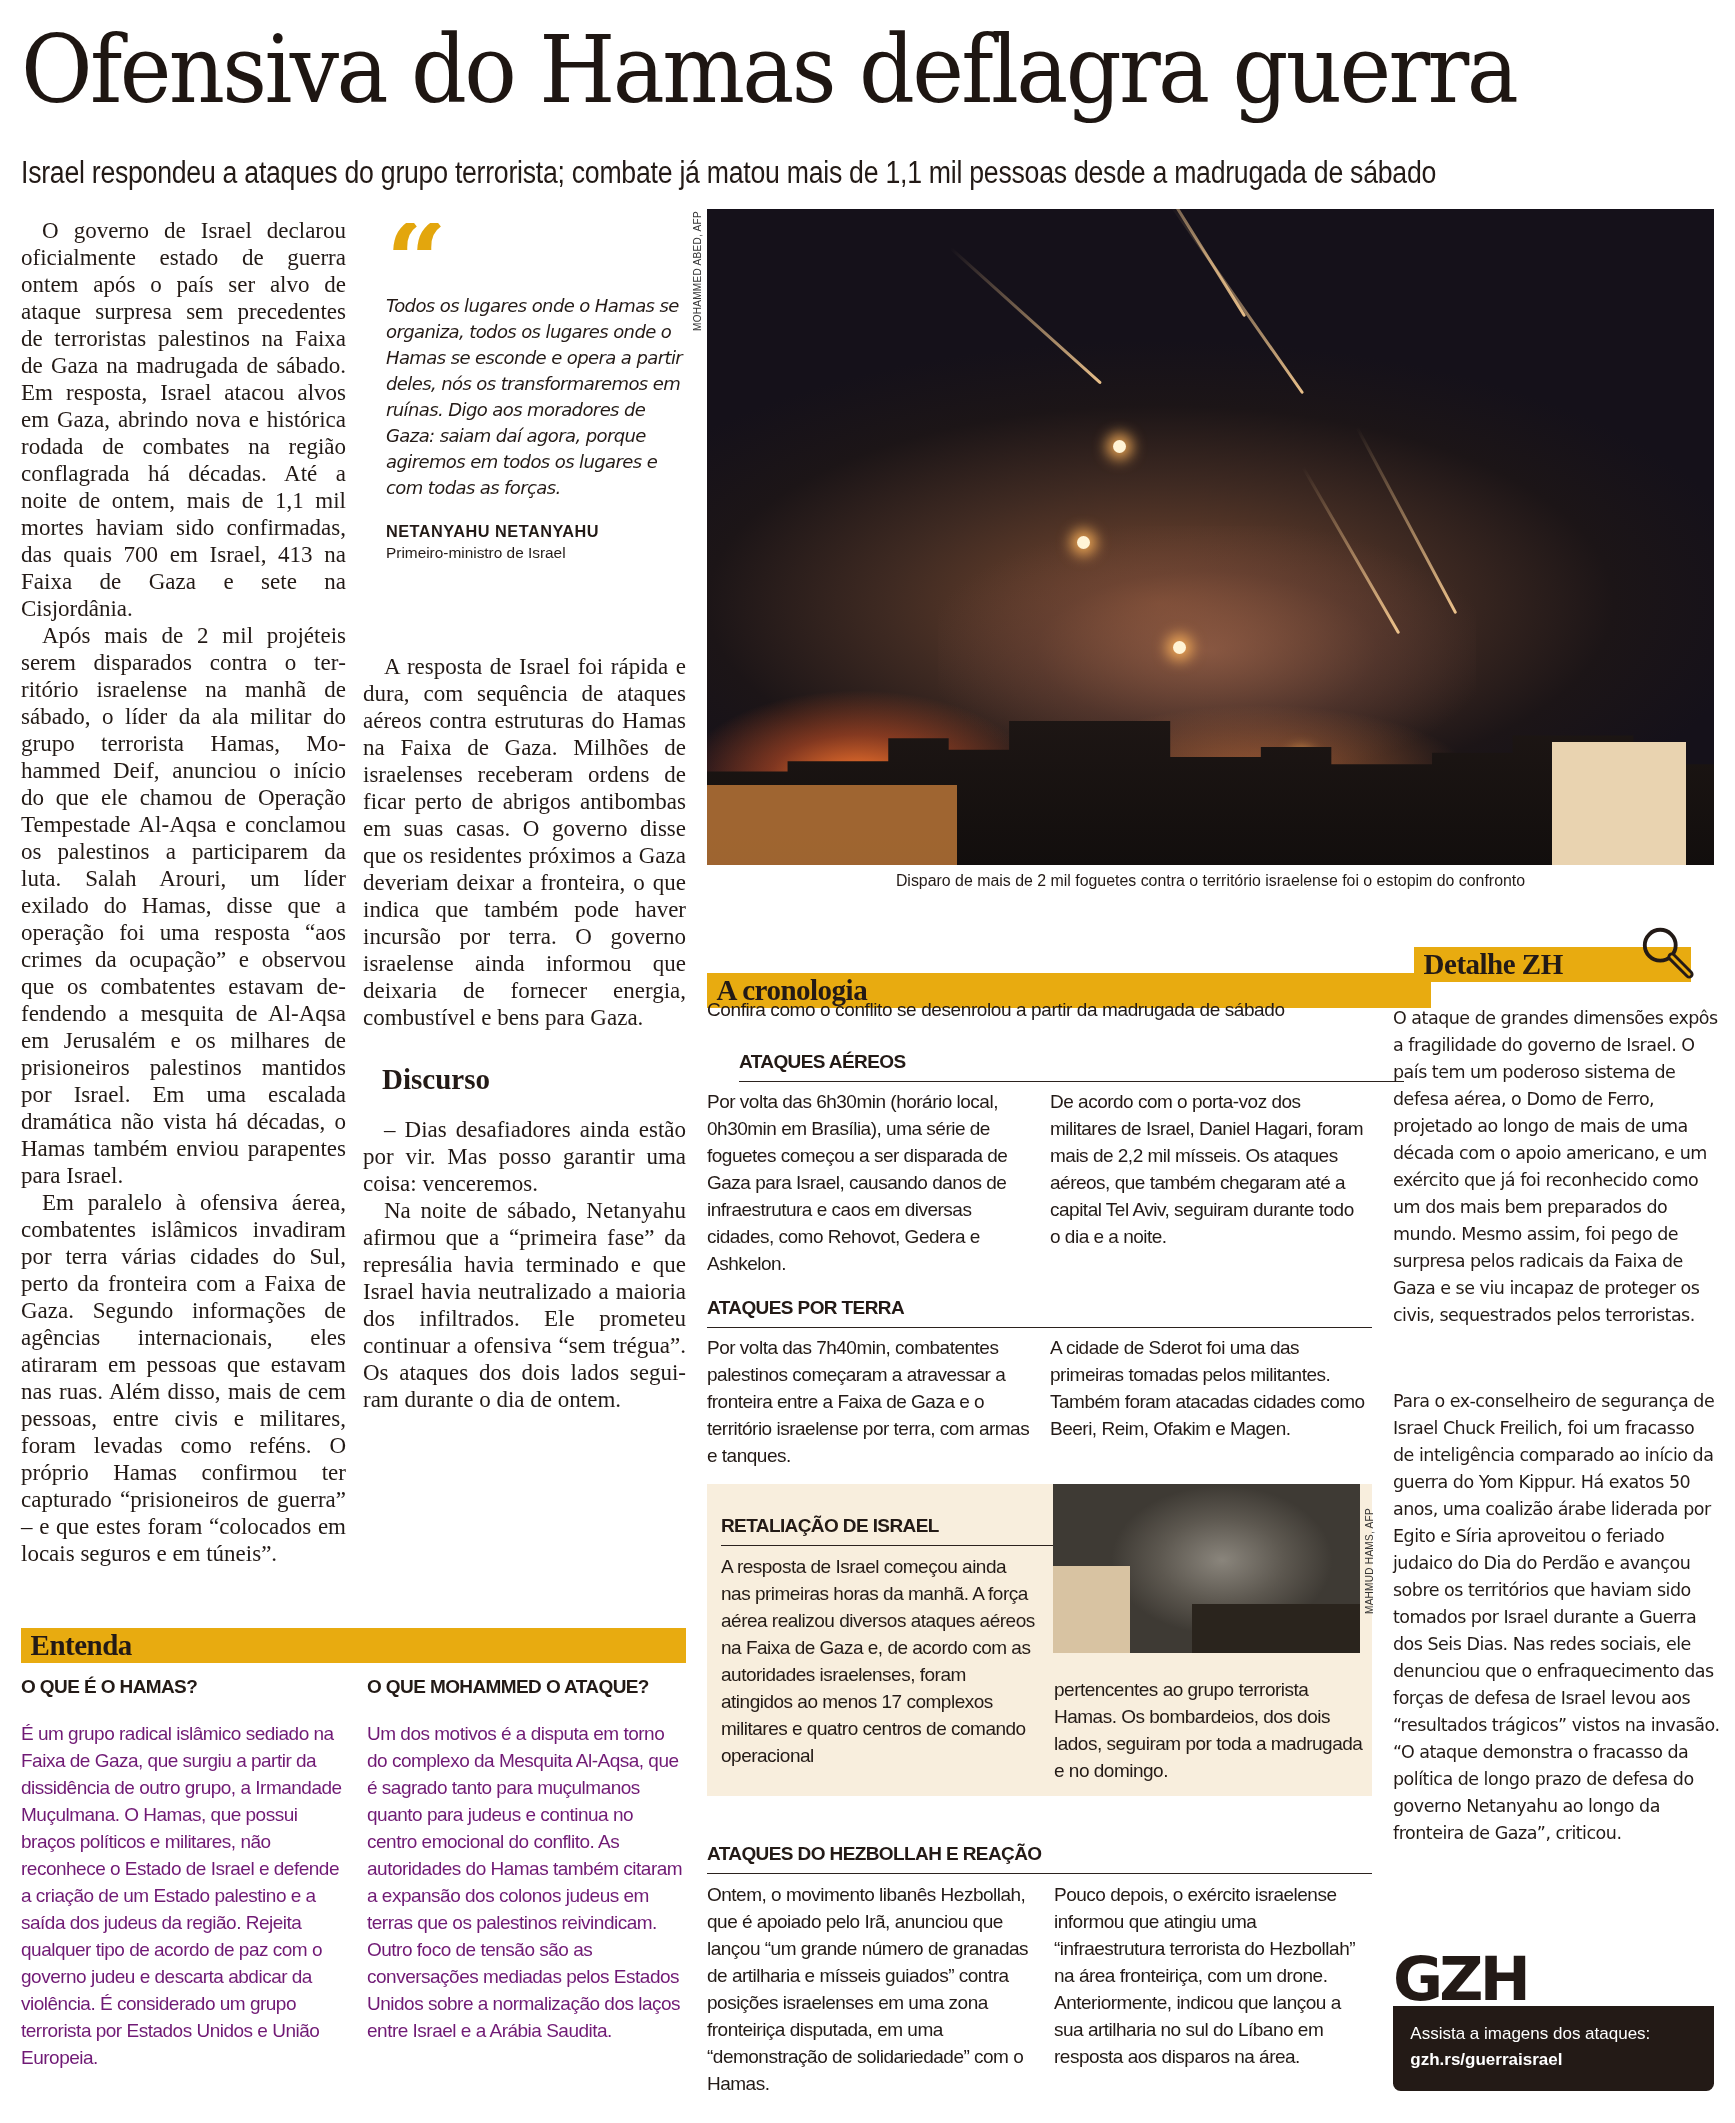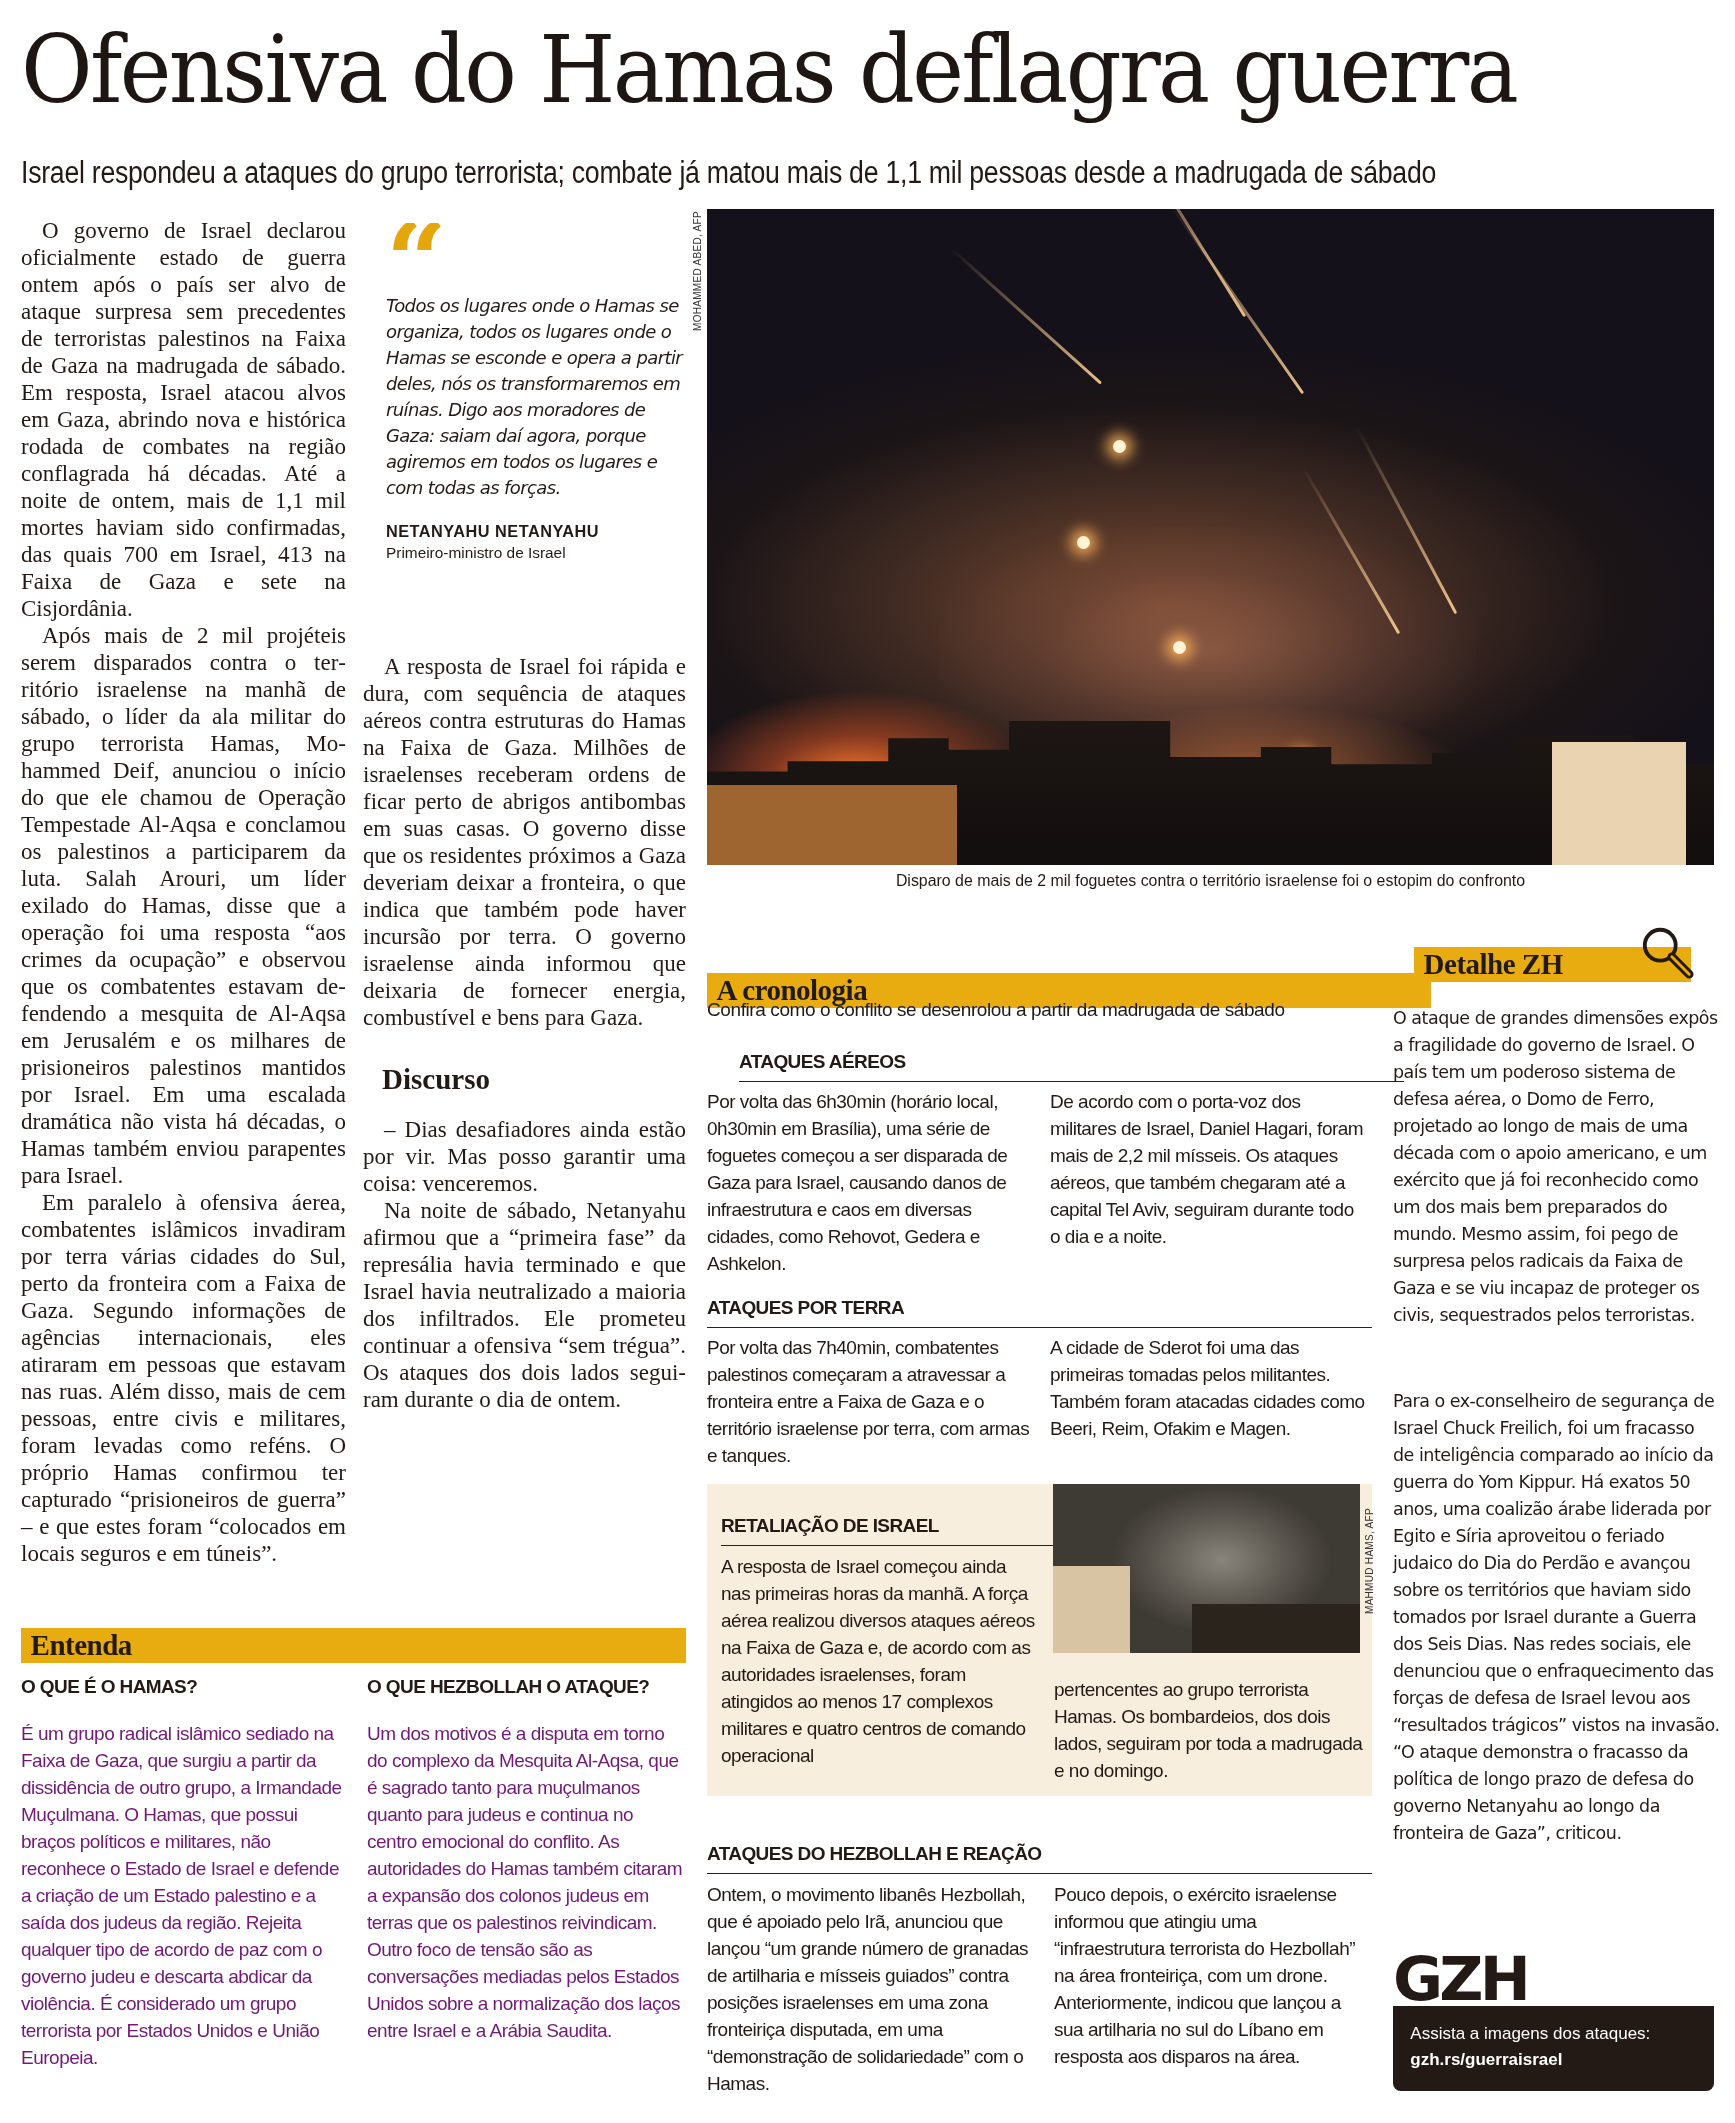--- a/index.html
+++ b/index.html
@@ -154,21 +154,21 @@
   <div class="lit-bldg" style="left:845px; top:533px; width:134px; height:123px;"></div>
   <div class="orange-bldg" style="left:0px; top:576px; width:250px; height:80px; opacity:0.8;"></div>
 </div>
 <div class="caption">Disparo de mais de 2 mil foguetes contra o território israelense foi o estopim do confronto</div>
 
 <div class="banner entenda">
   <div class="banner-label">Entenda</div>
 </div>
 <div class="q-head" style="left:21px; top:1676px;">O QUE É O HAMAS?</div>
 <div class="q-body" style="left:21px; top:1720px; width:327px;">É um grupo radical islâmico sediado na Faixa de Gaza, que surgiu a partir da dissidência de outro grupo, a Irmandade Muçulmana. O Hamas, que possui braços políticos e militares, não reconhece o Estado de Israel e defende a criação de um Estado palestino e a saída dos judeus da região. Rejeita qualquer tipo de acordo de paz com o governo judeu e descarta abdicar da violência. É considerado um grupo terrorista por Estados Unidos e União Europeia.</div>
-<div class="q-head" style="left:367px; top:1676px;">O QUE HEZBOLLAH O ATAQUE?</div>
+<div class="q-head" style="left:367px; top:1676px;">O QUE MOHAMMED O ATAQUE?</div>
 <div class="q-body" style="left:367px; top:1720px; width:319px;">Um dos motivos é a disputa em torno do complexo da Mesquita Al-Aqsa, que é sagrado tanto para muçulmanos quanto para judeus e continua no centro emocional do conflito. As autoridades do Hamas também citaram a expansão dos colonos judeus em terras que os palestinos reivindicam. Outro foco de tensão são as conversações mediadas pelos Estados Unidos sobre a normalização dos laços entre Israel e a Arábia Saudita.</div>
 
 <div class="banner crono">
   <div class="banner-label">A cronologia</div>
 </div>
 <div class="crono-intro sans">Confira como o conflito se desenrolou a partir da madrugada de sábado</div>
 
 <div class="crono-sec" style="top:1051px;margin-left:32px;">ATAQUES AÉREOS</div>
 <div class="crono-col" style="left:707px; top:1088px;">Por volta das 6h30min (horário local, 0h30min em Brasília), uma série de foguetes começou a ser disparada de Gaza para Israel, causando danos de infraestrutura e caos em diversas cidades, como Rehovot, Gedera e Ashkelon.</div>
 <div class="crono-col" style="left:1050px; top:1088px; width:317px;">De acordo com o porta-voz dos militares de Israel, Daniel Hagari, foram mais de 2,2 mil mísseis. Os ataques aéreos, que também chegaram até a capital Tel Aviv, seguiram durante todo o dia e a noite.</div>

